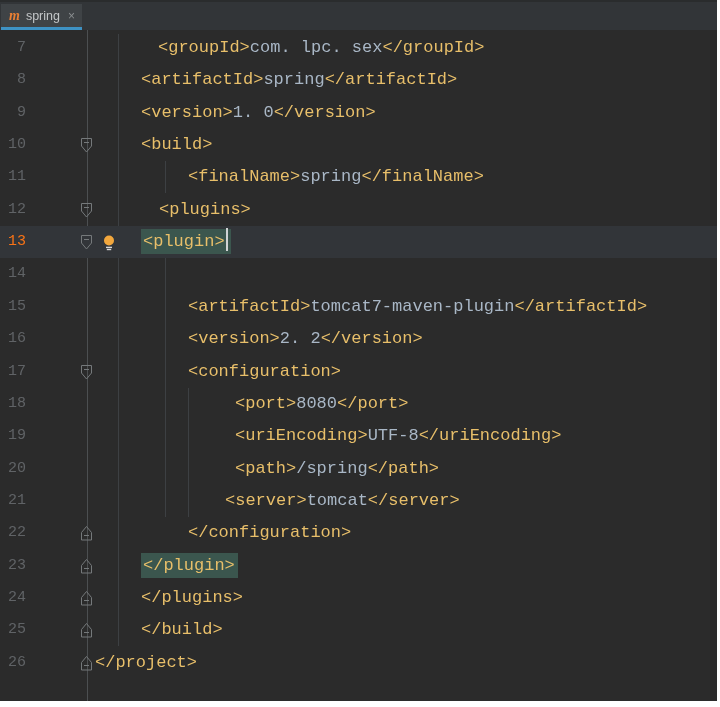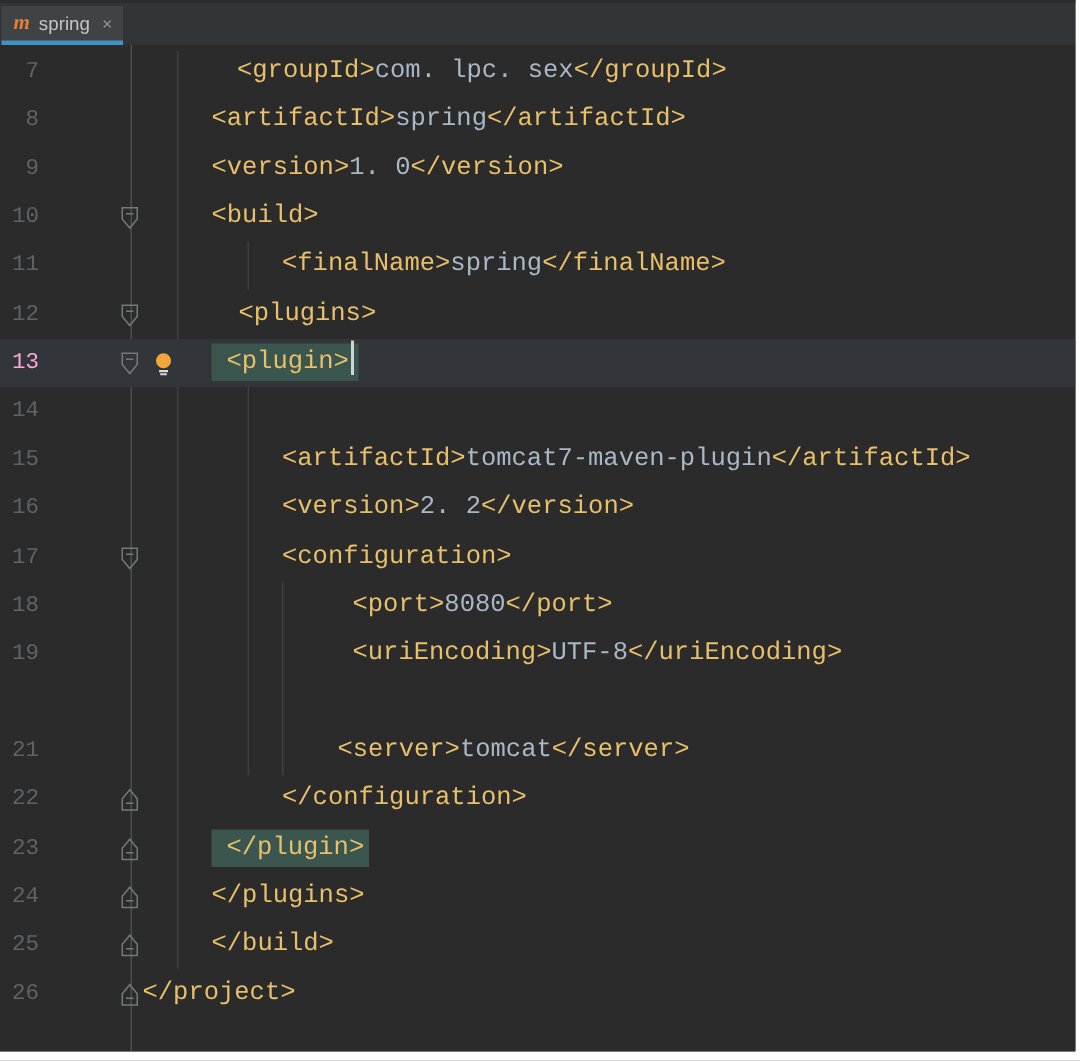--- a/index.html
+++ b/index.html
@@ -17,25 +17,25 @@
   .tclose{color:#8a8e90;font-family:"Liberation Sans",sans-serif;font-size:12px;margin-left:2px;}
 
   
   .editor{position:absolute;left:0;top:30px;width:717px;height:671px;background:var(--editor-bg,#2b2b2b);overflow:hidden;}
   .vline{position:absolute;width:1px;background:#4c4f51;}
   .guide{position:absolute;width:1px;background:#3d4043;}
   .row{position:absolute;left:0;width:717px;height:32px;}
   .row.current{background:#323539;}
   .lnum{position:absolute;left:0;top:0;width:26px;height:32px;line-height:32px;text-align:right;
         color:#606366;font-size:15px;}
-  .row.current .lnum{color:#f9a8d4;}
+  .row.current .lnum{color:#f97316;}
   .code{position:absolute;top:0;height:32px;line-height:32px;font-size:17px;white-space:pre;}
   .tok-tag{color:var(--tag,#e8bf6a);}
   .tok-text{color:var(--text,#a9b7c6);}
-  .tok-hl{color:var(--tag,#e8bf6a);background:var(--mhl,#3b564e);padding:3px 3px 3px 10px;}
+  .tok-hl{color:var(--tag,#e8bf6a);background:var(--mhl,#3b564e);padding:3px 3px 3px 2px;}
   .caret{display:inline-block;width:2px;height:23px;background:#d0d3d5;vertical-align:-5px;margin-left:1px;}
   .gicon{position:absolute;top:8px;}
 </style>
 </head>
 <body>
 
 <div class="shot">
   <div class="ide">
 
     <div class="tabbar">
@@ -119,20 +119,24 @@
           <div class="code" style="left: 188px;"><span class="tok-tag">&lt;configuration&gt;</span></div>
         </div>
         <div class="row" style="top: 358px;">
           <span class="lnum">18</span>
           <div class="code" style="left: 235px;"><span class="tok-tag">&lt;port&gt;</span><span class="tok-text">8080</span><span class="tok-tag">&lt;/port&gt;</span></div>
         </div>
         <div class="row" style="top: 390px; padding-left: 32px;">
           <span class="lnum">19</span>
           <div class="code" style="left: 235px;"><span class="tok-tag">&lt;uriEncoding&gt;</span><span class="tok-text">UTF-8</span><span class="tok-tag">&lt;/uriEncoding&gt;</span></div>
         </div>
+        <div class="row" style="top: 423px;">
+          <span class="lnum">20</span>
+          <div class="code" style="left: 235px;"><span class="tok-tag">&lt;path&gt;</span><span class="tok-text">/spring</span><span class="tok-tag">&lt;/path&gt;</span></div>
+        </div>
         <div class="row" style="top: 455px;">
           <span class="lnum">21</span>
           <div class="code" style="left: 225px;"><span class="tok-tag">&lt;server&gt;</span><span class="tok-text">tomcat</span><span class="tok-tag">&lt;/server&gt;</span></div>
         </div>
         <div class="row" style="top: 487px;">
           <span class="lnum">22</span>
           <svg width="14" height="17" class="gicon" style="left: 80px;">
             <polygon points="1.5,15 11.5,15 11.5,7.5 6.5,1.5 1.5,7.5" stroke="#75797b" fill="none" stroke-width="1"></polygon>
             <line x1="4" y1="10.5" x2="9" y2="10.5" stroke="#75797b" fill="none" stroke-width="1"></line>
           </svg>

